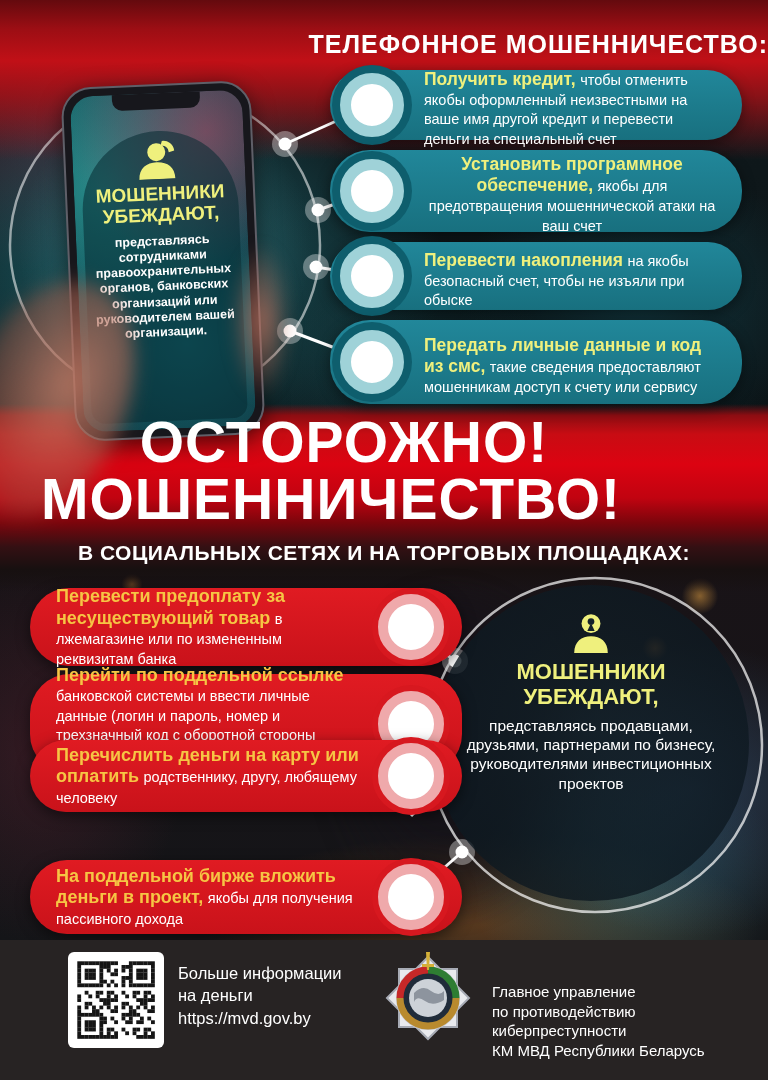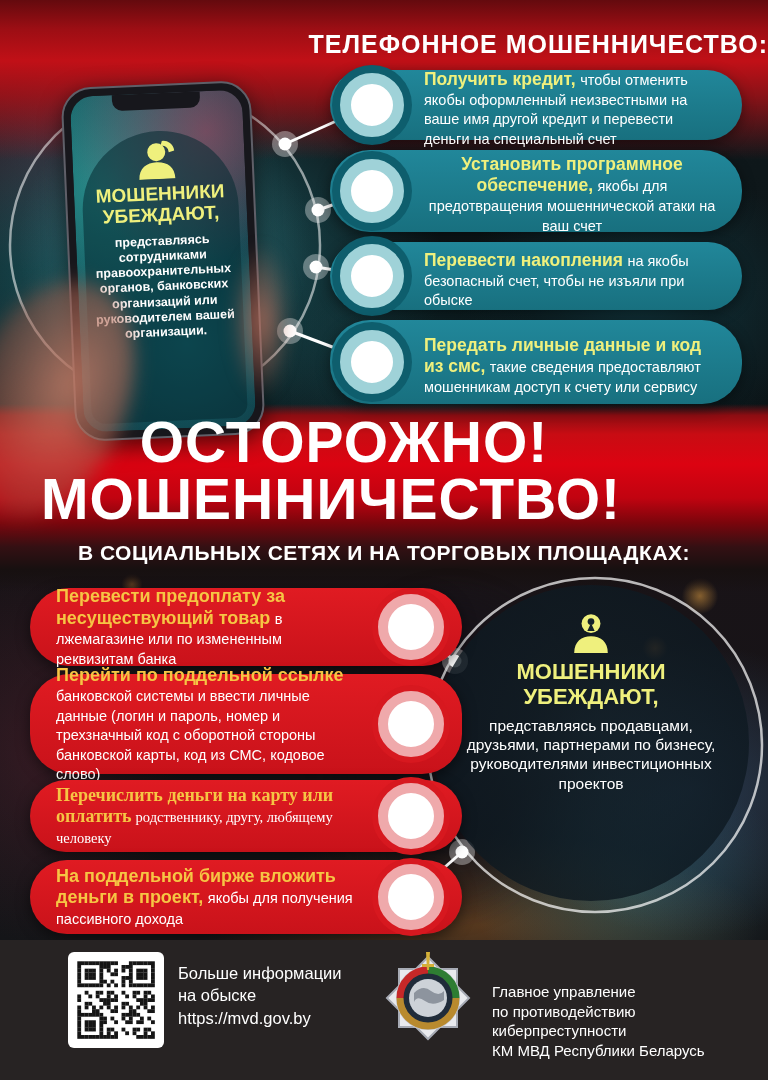--- a/index.html
+++ b/index.html
@@ -85,21 +85,21 @@
     width:42px;height:42px;border-radius:50%;background:#fff;border:11px solid #9fd2d8;
     box-shadow:0 0 0 8px #0e5e6d;}
   .pill-red{left:30px;width:432px;background:linear-gradient(180deg,#e01b22,#c9121a);
     padding:8px 100px 8px 26px;box-shadow:0 4px 14px rgba(0,0,0,.5);}
   .pill-red .lead{color:#f6c544;font-size:18px;}
   .pill-red .body{font-size:14.5px;}
   .bullet-red{position:absolute;right:18px;top:50%;transform:translateY(-50%);
     width:46px;height:46px;border-radius:50%;background:#fff;border:10px solid #efa9ab;
     box-shadow:0 0 0 6px #d7181f;}
   .tp1{top:70px;height:70px;} .tp2{top:150px;height:82px;text-align:center;} .tp3{top:242px;height:68px;align-items:center;} .tp4{top:320px;height:84px;}
-  .rp1{top:588px;height:78px;} .rp2{top:674px;height:100px;} .rp3{top:780px;height:72px;font-family:Liberation Serif, serif;} .rp4{top:860px;height:74px;}
+  .rp1{top:588px;height:78px;} .rp2{top:674px;height:100px;} .rp3{top:740px;height:72px;} .rp4{top:860px;height:74px;}
 
   
   .fraud-circle{left:433px;top:585px;width:316px;height:316px;z-index:4;border-radius:50%;
     background:radial-gradient(circle at 50% 45%, rgba(18,32,40,.78), rgba(12,22,30,.82));
     text-align:center;}
   .fraudster-icon{position:absolute;left:50%;top:26px;transform:translateX(-50%);width:48px;height:42px;}
   .fc-title{margin:74px 24px 0;color:#eff07d;font-size:22px;font-weight:bold;line-height:1.15;}
   .fc-body{margin:6px 20px 4px;color:#fff;font-size:15.5px;line-height:1.25;}
 
   
@@ -447,21 +447,21 @@
           <rect x="73.57" y="90.71" width="4.44" height="4.44"></rect>
           <rect x="77.86" y="90.71" width="4.44" height="4.44"></rect>
           <rect x="82.14" y="90.71" width="4.44" height="4.44"></rect>
           <rect x="86.43" y="90.71" width="4.44" height="4.44"></rect>
           <rect x="90.71" y="90.71" width="4.44" height="4.44"></rect>
         </g>
       </svg>
   </div>
   <div class="abs info-text">
     <span class="line">Больше информации</span>
-    <span class="line">на обыске</span>
+    <span class="line">на деньги</span>
     <span class="line url">https://mvd.gov.by</span>
   </div>
   <svg class="abs emblem" viewBox="0 0 100 100">
     <rect x="21" y="21" width="58" height="58" fill="#e9eaee" stroke="#a7abb5" stroke-width="2"></rect>
     <rect x="21" y="21" width="58" height="58" fill="#e9eaee" stroke="#a7abb5" stroke-width="2" transform="rotate(45 50 50)"></rect>
     <circle cx="50" cy="50" r="31" fill="#202c3a" stroke="#c9ccd4" stroke-width="2"></circle>
     <path d="M50 22 A28 28 0 0 0 22 50" stroke="#c62828" stroke-width="7" fill="none"></path>
     <path d="M50 22 A28 28 0 0 1 78 50" stroke="#2e7d32" stroke-width="7" fill="none"></path>
     <path d="M22 50 A28 28 0 0 0 50 78" stroke="#b98a2e" stroke-width="7" fill="none"></path>
     <path d="M78 50 A28 28 0 0 1 50 78" stroke="#b98a2e" stroke-width="7" fill="none"></path>

